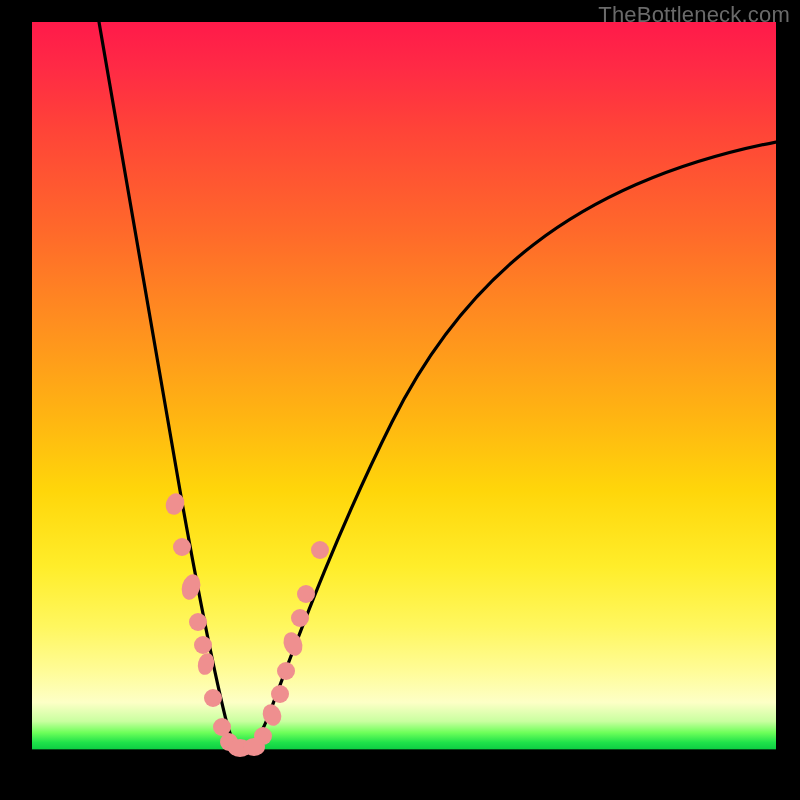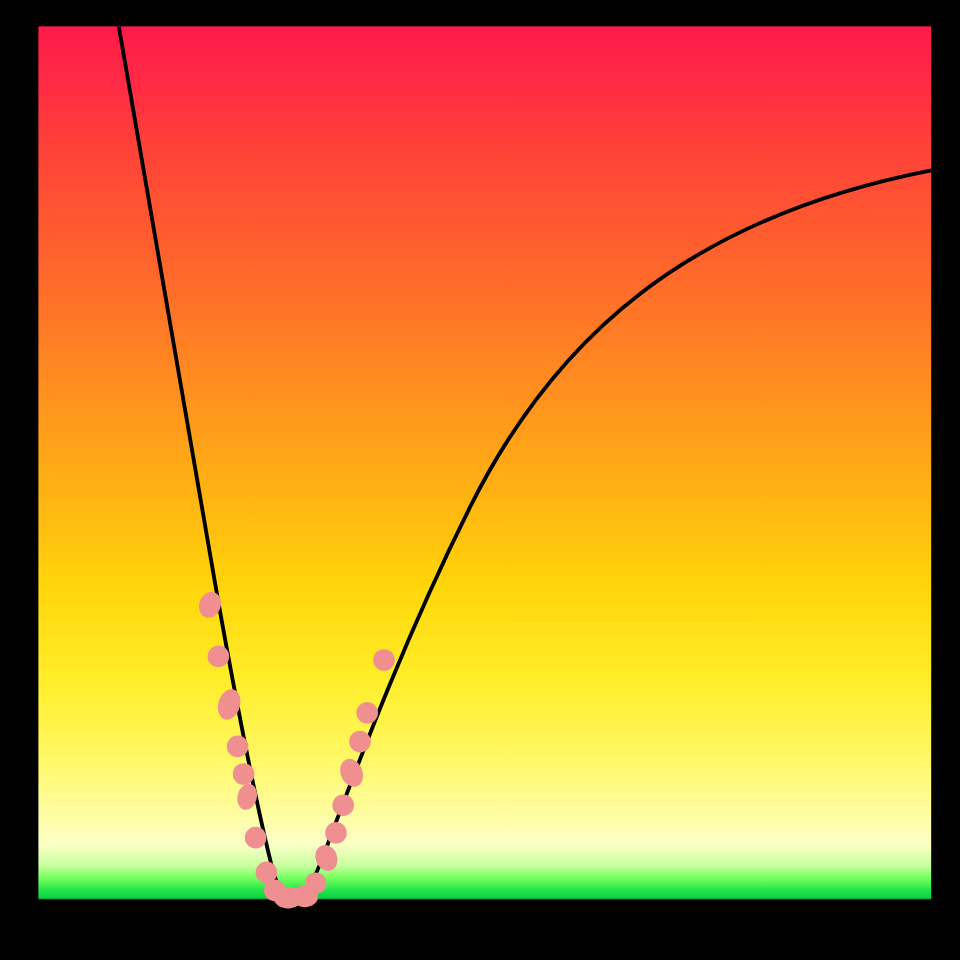--- a/index.html
+++ b/index.html
@@ -100,14 +100,15 @@
         <circle cx="248" cy="672" r="9"></circle>
         <circle cx="254" cy="649" r="9"></circle>
         <ellipse cx="261" cy="622" rx="9" ry="12" transform="rotate(-22 261 622)"></ellipse>
         <circle cx="268" cy="596" r="9"></circle>
         <circle cx="274" cy="572" r="9"></circle>
         <circle cx="288" cy="528" r="9"></circle>
       </g>
     </svg>
   </div>
 
+  <div class="watermark">TheBottleneck.com</div>
 
 </div>
 
 </body></html>

